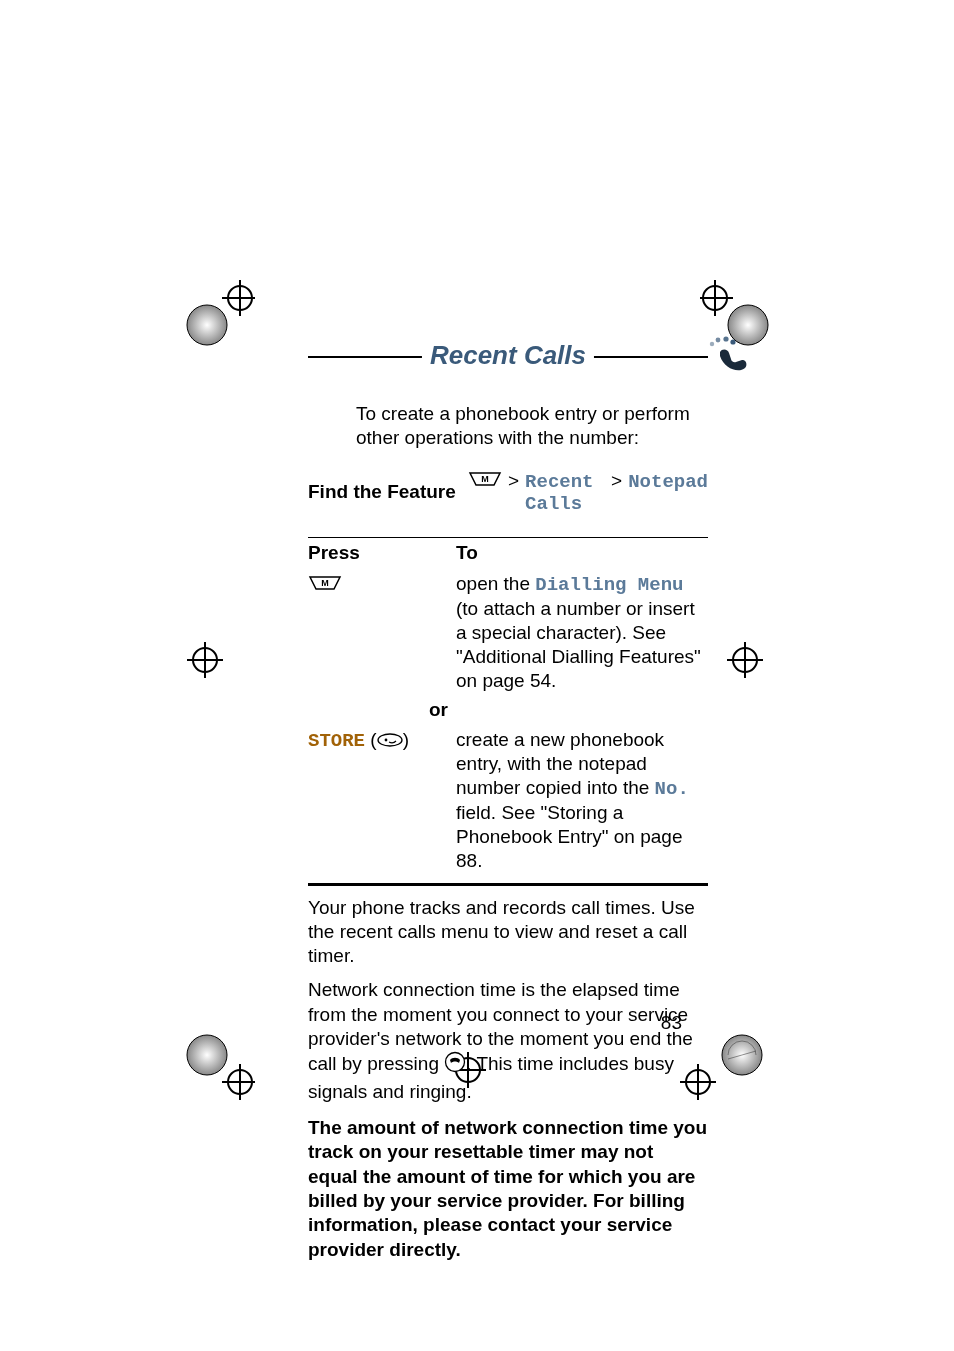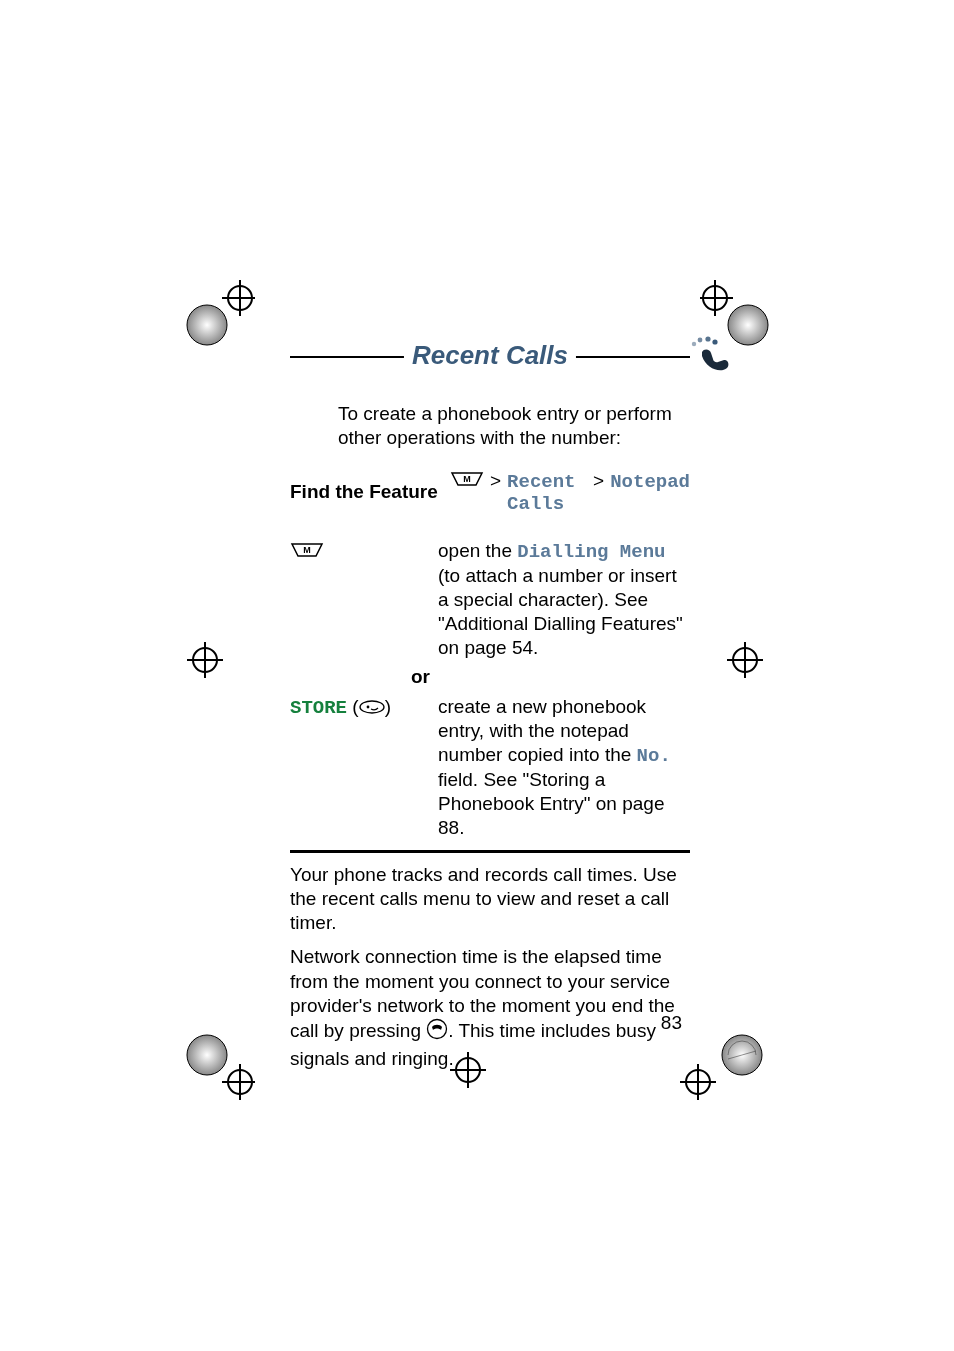--- a/index.html
+++ b/index.html
@@ -18,21 +18,21 @@
     width: 954px;
     height: 1351px;
   }
   
   .regmark {
     position: absolute;
   }
   .regmark svg { display: block; }
   .content {
     position: absolute;
-    left: 290px;
+    left: 308px;
     top: 340px;
     width: 400px;
   }
   .header-row {
     position: relative;
     height: 34px;
   }
   .header-rule {
     position: absolute;
     left: 0; right: 0; top: 16px;
@@ -111,21 +111,21 @@
     padding-right: 8px;
   }
   table.actions tr.or td {
     text-align: left;
     font-weight: 700;
   }
   table.actions tr.last td {
     border-bottom: 3px solid #000;
     padding-bottom: 10px;
   }
-  .store-label .mono { color: #15803d; }
+  .store-label .mono { color: #a16207; }
   .section-h {
     margin-top: 30px;
     font-size: 25px;
     font-weight: 700;
     font-style: italic;
     color: #3a5a7a;
     margin-left: -16px;
   }
   .body-p {
     margin-top: 10px;
@@ -284,20 +284,24 @@
       </span>
       <span class="gt">&gt;</span>
       <span class="mono">Recent Calls</span>
       <span class="gt">&gt;</span>
       <span class="mono">Notepad</span>
     </div>
   </div>
 
   <table class="actions">
     <tbody>
+          <tr>
+      <th class="left">Press</th>
+      <th>To</th>
+    </tr>
     <tr>
       <td class="left">
         <span class="key-svg">
           <svg width="34" height="16" viewBox="0 0 34 16">
             <path d="M 2 2 L 32 2 L 26 14 L 8 14 Z" fill="#fff" stroke="#000" stroke-width="1.5"></path>
             <text x="17" y="11" text-anchor="middle" font-family="Arial" font-size="9" font-weight="bold" fill="#000">M</text>
           </svg>
         </span>
       </td>
       <td>
@@ -331,20 +335,21 @@
 
   <div class="body-p">
     <span>Network connection time is the elapsed time from the moment you connect to your service provider's network to the moment you end the call by pressing </span><span class="end-icon key-svg">
       <svg width="22" height="22" viewBox="0 0 22 22">
         <circle cx="11" cy="11" r="9.5" fill="#fff" stroke="#000" stroke-width="1.3"></circle>
         <path d="M 6 9 C 8 6 14 6 16 9 L 15 12 C 14 11 12.5 10.5 11 10.5 C 9.5 10.5 8 11 7 12 Z" fill="#000"></path>
       </svg>
     </span><span>. This time includes busy signals and ringing.</span>
   </div>
 
+  <div class="bold-p">The amount of network connection time you track on your resettable timer may not equal the amount of time for which you are billed by your service provider. For billing information, please contact your service provider directly.</div>
 
 </div>
 
 <div class="page-num-wrap">
   <span class="page-num">83</span>
 </div>
 
 </div>
 
 </body></html>

